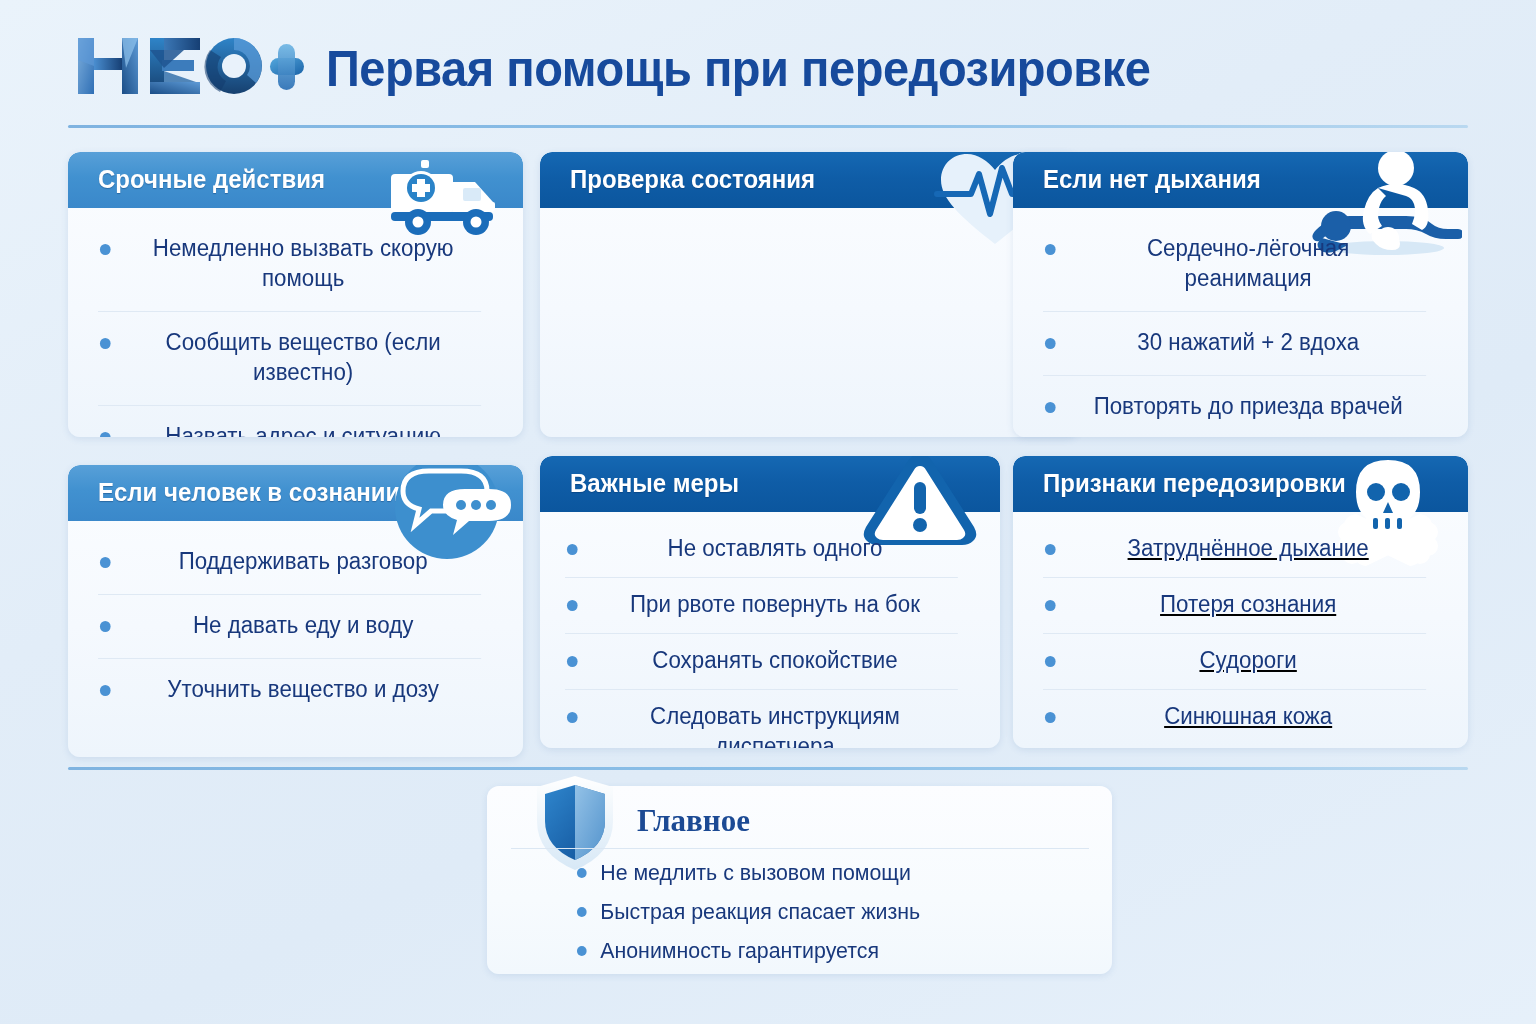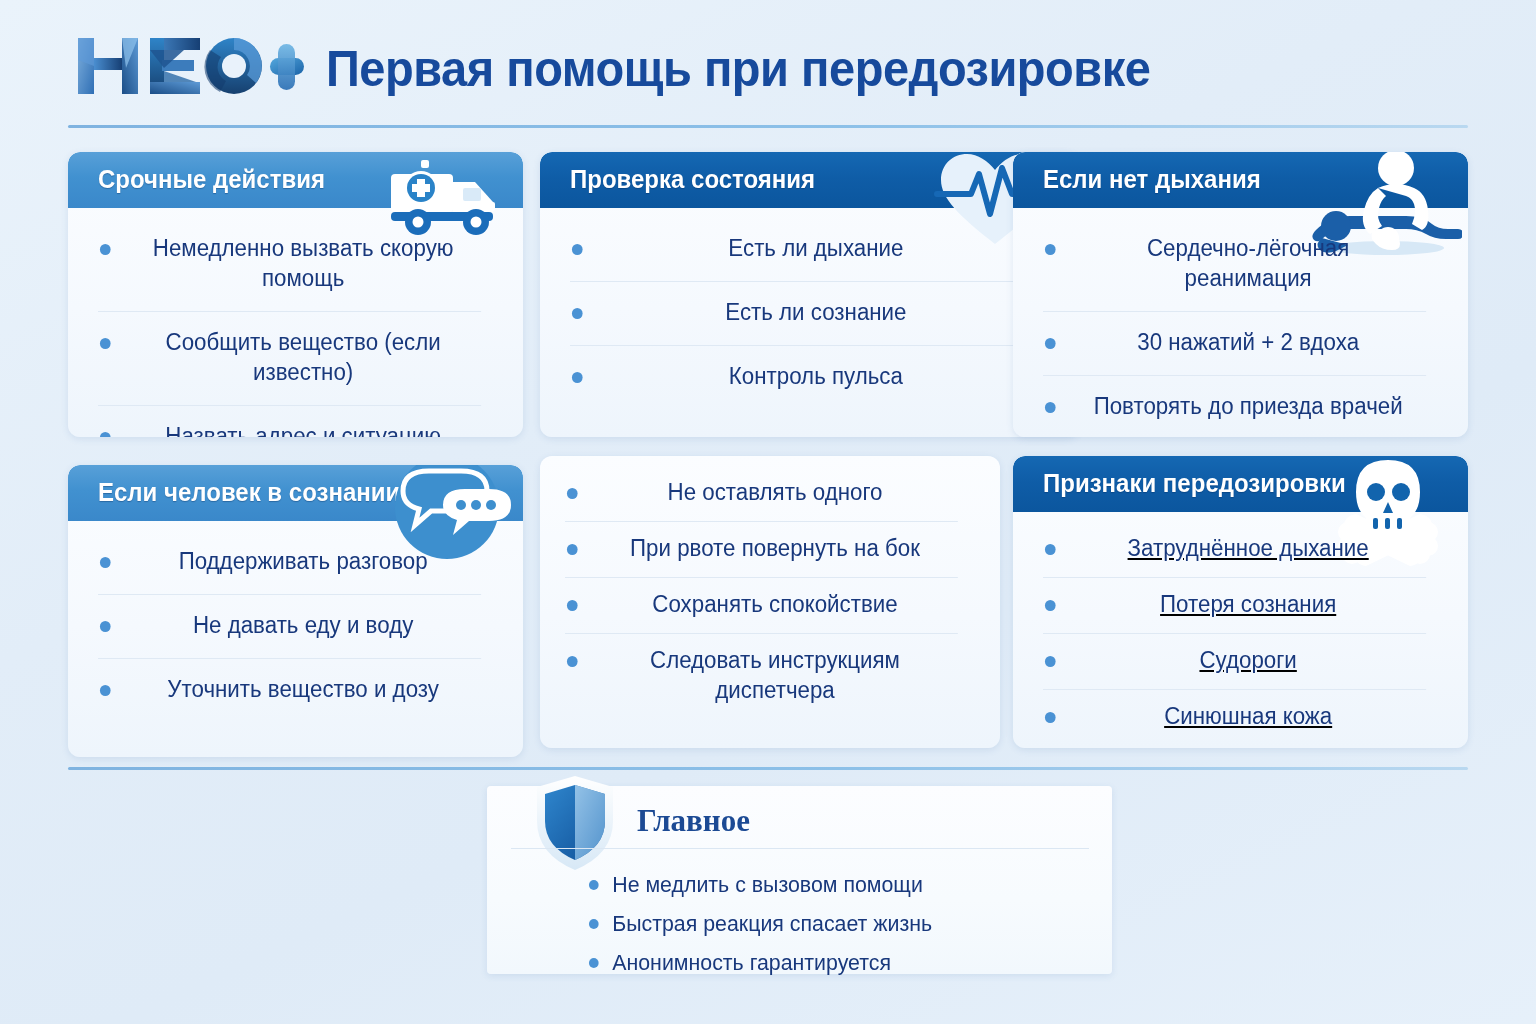--- a/index.html
+++ b/index.html
@@ -147,21 +147,21 @@
   }
   .narrow-text { max-width: 320px; display: inline-block; }
 
   
   .bottom-panel {
     position: absolute;
     left: 487px;
     top: 786px;
     width: 625px;
     height: 188px;
-    border-radius: 4px;
+    border-radius: 12px;
     background: linear-gradient(180deg, #fcfdff 0%, #f7fbfe 60%, #f2f8fd 100%);
     box-shadow: 0 2px 7px rgba(60,110,170,0.12);
   }
   .shield-wrap {
     position: absolute;
     left: 46px;
     top: -12px;
     width: 84px;
     height: 98px;
   }
@@ -180,21 +180,21 @@
     top: 62px;
     width: 578px;
     height: 1px;
     background: #dbe7f3;
   }
   .bottom-list {
     position: absolute;
     left: 88px;
     top: 76px;
     list-style: none;
-    margin: 12px;
+    margin: 0;
     padding: 0;
   }
   .bottom-list li {
     position: relative;
     padding-left: 26px;
     font-family: "Liberation Sans Narrow", "Liberation Sans", sans-serif;
     font-size: 22px;
     line-height: 1.0;
     color: #18387c;
     margin-bottom: 17px;
@@ -311,27 +311,20 @@
     <div class="card" style="left:472px; top:0; width:539px; height:285px;">
       <div class="card-head dark">
         <div class="card-head-title">Проверка состояния</div>
         <div class="card-icon" style="right:18px; top:-12px;">
           <svg viewBox="0 0 132 116" width="132" height="116" aria-hidden="true">
             <path d="M66 104 C 30 76 12 58 12 40 C 12 24 24 14 38 14 C 49 14 59 21 66 30 C 73 21 83 14 94 14 C 108 14 120 24 120 40 C 120 58 102 76 66 104 Z" fill="#e6f1fb"></path>
             <path d="M8 54 h34 l8 -20 l11 40 l12 -46 l10 26 h40" fill="none" stroke="#1668b5" stroke-width="6" stroke-linecap="round" stroke-linejoin="round"></path>
           </svg>
         </div>
       </div>
-      <div class="card-body">
-        <ul class="items">
-          <li><span class="dot"></span><span>Есть ли дыхание</span></li>
-          <li><span class="dot"></span><span>Есть ли сознание</span></li>
-          <li><span class="dot"></span><span>Контроль пульса</span></li>
-        </ul>
-      </div>
     </div>
 
     <div class="card" style="left:945px; top:0; width:455px; height:285px;">
       <div class="card-head dark">
         <div class="card-head-title">Если нет дыхания</div>
         <div class="card-icon" style="right:6px; top:-6px; width:150px;">
           <svg viewBox="0 0 150 116" width="150" height="116" aria-hidden="true">
             <ellipse cx="74" cy="102" rx="58" ry="7" fill="#d7e8f6"></ellipse>
             <path d="M4 84 q14 -14 34 -14 h56 q16 0 26 8 q6 5 16 5 h10 q5 0 5 5 t-5 5 h-12 q-12 0 -20 -5 q-9 -5 -20 -5 h-56 q-18 0 -28 10 q-4 4 -8 1 q-4 -4 2 -10 z" fill="#1b5fa8"></path>
             <circle cx="24" cy="80" r="15" fill="#1b5fa8"></circle>
@@ -370,20 +363,31 @@
       <div class="card-body">
         <ul class="items">
           <li><span class="dot"></span><span>Поддерживать разговор</span></li>
           <li><span class="dot"></span><span>Не давать еду и воду</span></li>
           <li><span class="dot"></span><span>Уточнить вещество и дозу</span></li>
         </ul>
       </div>
     </div>
 
     <div class="card" style="left:472px; top:304px; width:460px; height:292px;">
+      <div class="card-head dark">
+        <div class="card-head-title">Важные меры</div>
+        <div class="card-icon" style="right:14px; top:-12px;">
+          <svg viewBox="0 0 132 116" width="132" height="116" aria-hidden="true">
+            <path d="M66 10 q8 0 12 7 l42 66 q5 9 -1 14 q-4 4 -11 4 h-84 q-7 0 -11 -4 q-6 -5 -1 -14 l42 -66 q4 -7 12 -7 z" fill="#1264ad"></path>
+            <path d="M66 22 q4 0 6 4 l38 60 q3 5 -1 8 q-2 2 -6 2 h-74 q-4 0 -6 -2 q-4 -3 -1 -8 l38 -60 q2 -4 6 -4 z" fill="#ffffff"></path>
+            <rect x="60" y="38" width="12" height="32" rx="6" fill="#1264ad"></rect>
+            <circle cx="66" cy="81" r="7" fill="#1264ad"></circle>
+          </svg>
+        </div>
+      </div>
       <div class="card-body" style="padding-top:22px;padding-left:25px;">
         <ul class="items" style="font-size:22px;">
           <li style="padding-bottom:13px;margin-bottom:12px;"><span class="dot"></span><span>Не оставлять одного</span></li>
           <li style="padding-bottom:13px;margin-bottom:12px;"><span class="dot"></span><span>При рвоте повернуть на бок</span></li>
           <li style="padding-bottom:13px;margin-bottom:12px;"><span class="dot"></span><span>Сохранять спокойствие</span></li>
           <li><span class="dot"></span><span>Следовать инструкциям диспетчера</span></li>
         </ul>
       </div>
     </div>
 

